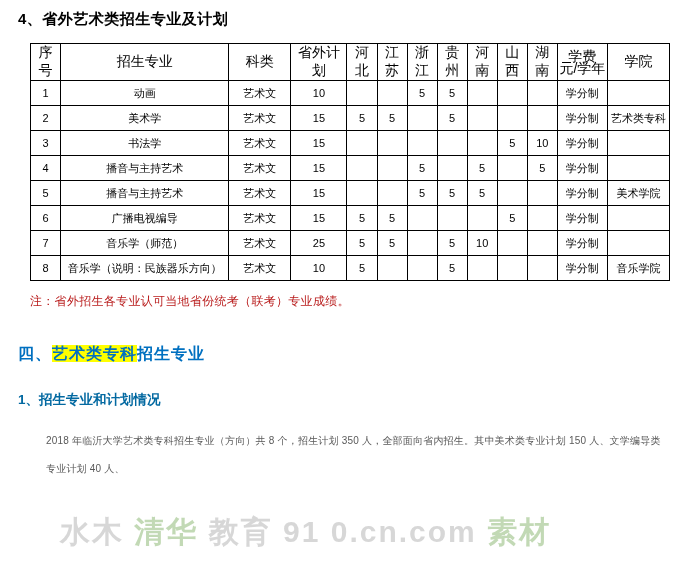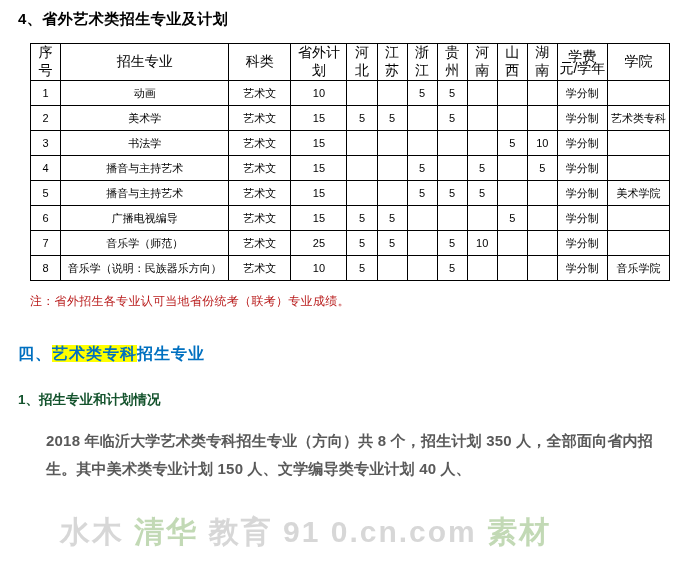--- a/index.html
+++ b/index.html
@@ -82,30 +82,29 @@
     letter-spacing: 1px;
   }
   h3.blue-title .hl {
     background: #ffff00;
     color: #0070c0;
   }
   h4.sub-title {
     margin: 26px 0 0 18px;
     font-size: 13.5px;
     font-weight: bold;
-    color: #14532d;
+    color: #0369a1;
   }
   .body-text {
     margin: 18px 0 0 46px;
     width: 620px;
-    font-size: 15px;
+    font-size: 10px;
     line-height: 28px;
     color: #595959;
     letter-spacing: 0.2px;
-    font-weight: bold;
   }
   .watermark {
     position: absolute;
     left: 60px;
     top: 512px;
     font-size: 30px;
     font-weight: bold;
     color: rgba(150,150,150,0.38);
     letter-spacing: 2px;
     white-space: nowrap;

